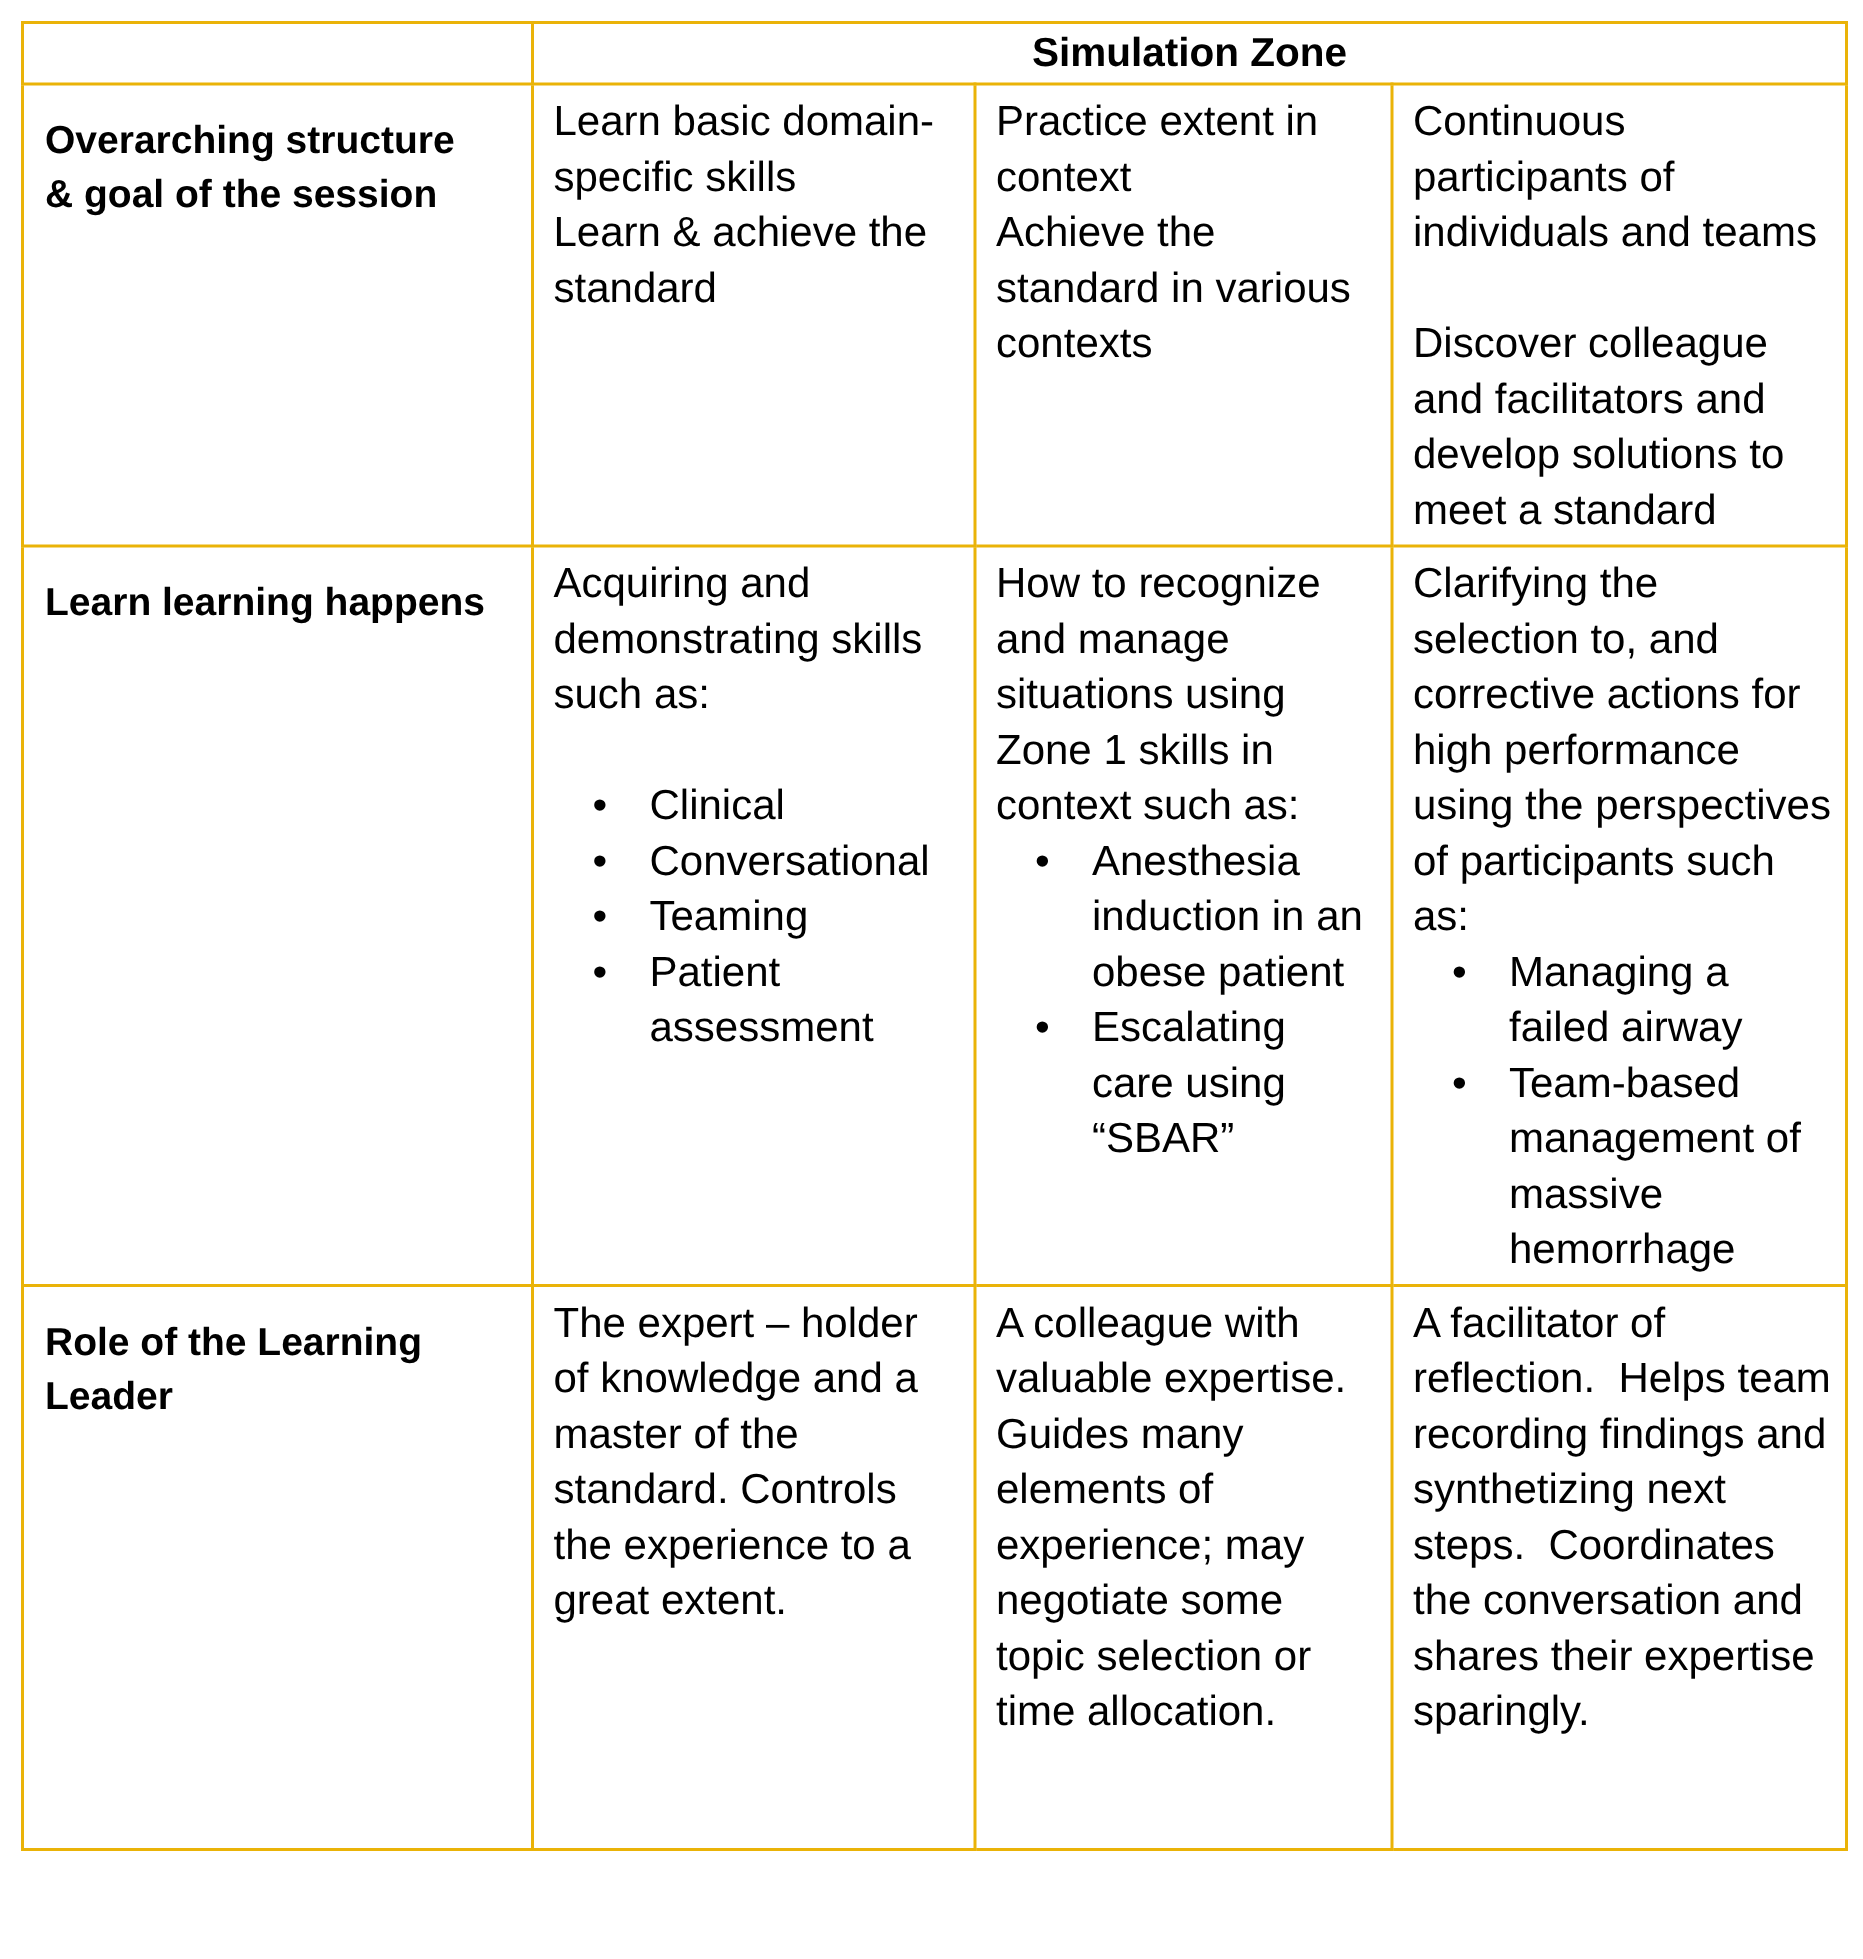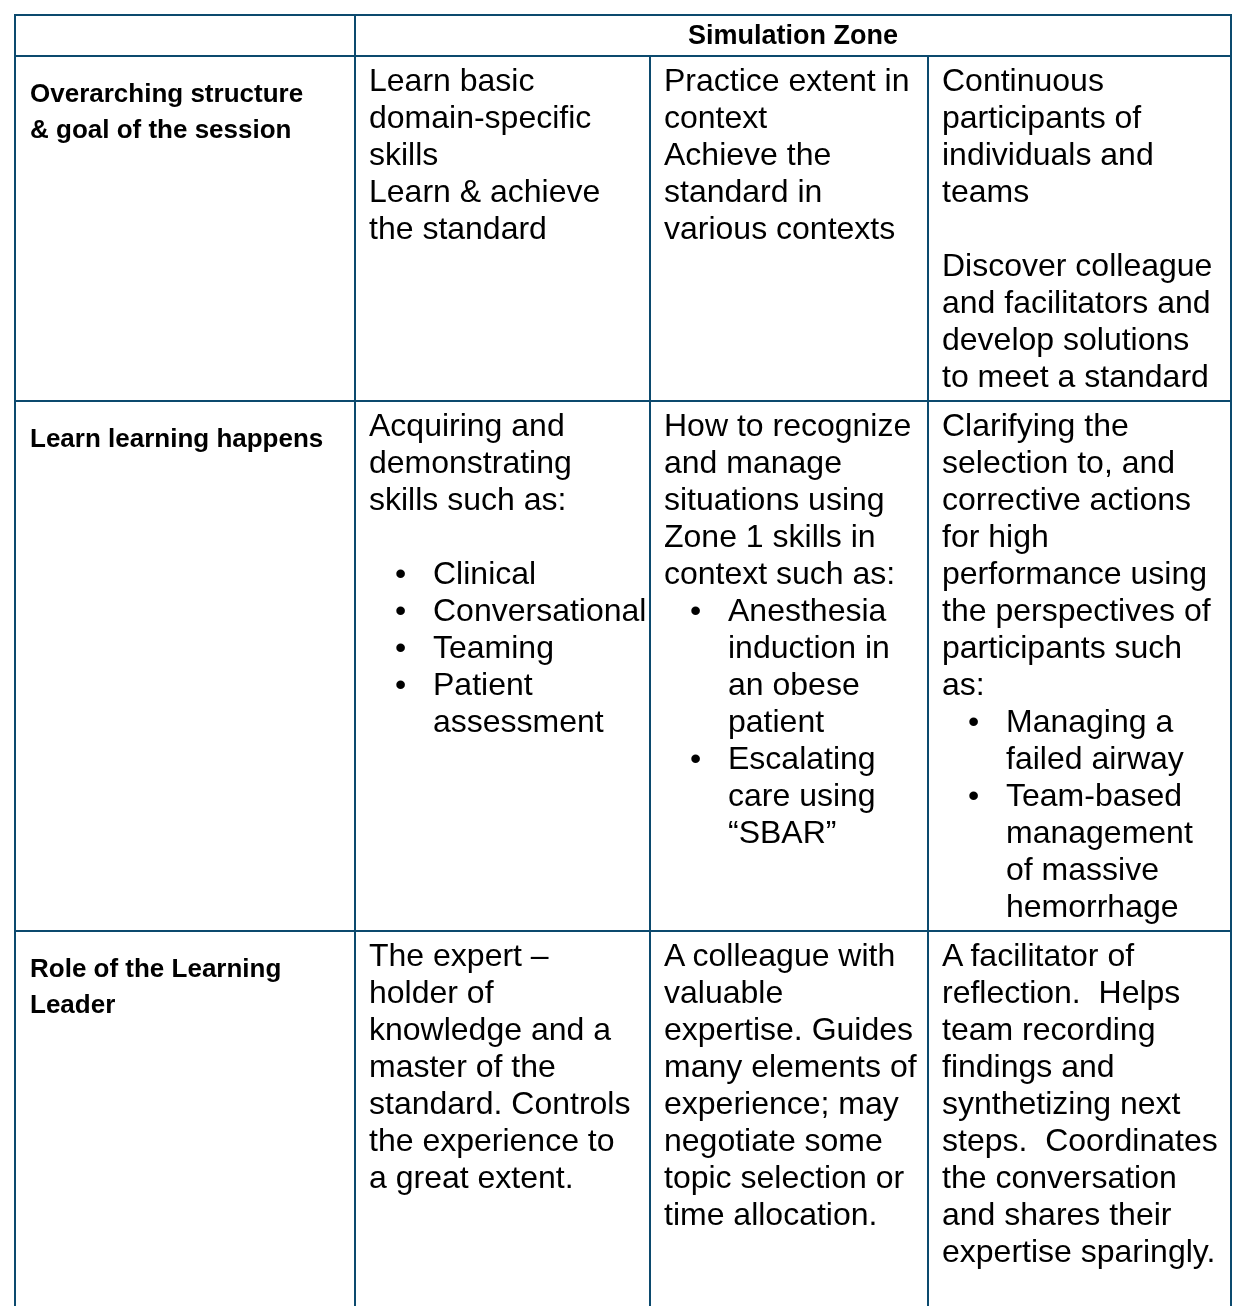--- a/index.html
+++ b/index.html
@@ -11,21 +11,21 @@
     font-family: "Liberation Sans", sans-serif;
     color: #000000;
   }
   .page { padding: 14px; }
   table.sim-table {
     border-collapse: collapse;
     table-layout: fixed;
     width: 1216px;
   }
   td {
-    border: 2px solid #0c4a6e;
+    border: 2px solid #eab308;
     vertical-align: top;
     overflow: hidden;
     box-sizing: border-box;
     margin-top: 33px;
   }
   tr.r-title    { height: 41px; }
   tr.r-colheads { height: 103px; }
   tr.r-body1    { height: 304px; }
   tr.r-body2    { height: 455px; }
   tr.r-body3    { height: 376px; }
@@ -42,21 +42,21 @@
     line-height: 34px;
     padding: 4px 10px 4px 12px;
   }
   td.rowhead {
     font-weight: bold;
     font-size: 26px;
     line-height: 36px;
     padding: 18px 26px 6px 14px;
   }
   td.cell {
-    font-size: 32px;
+    font-size: 28px;
     line-height: 37px;
     padding: 5px 8px 5px 13px;
   }
   td.cell p {
     margin: 0;
     min-height: 37px;
     white-space: pre-wrap;
   }
   ul.bullets {
     list-style: none;

